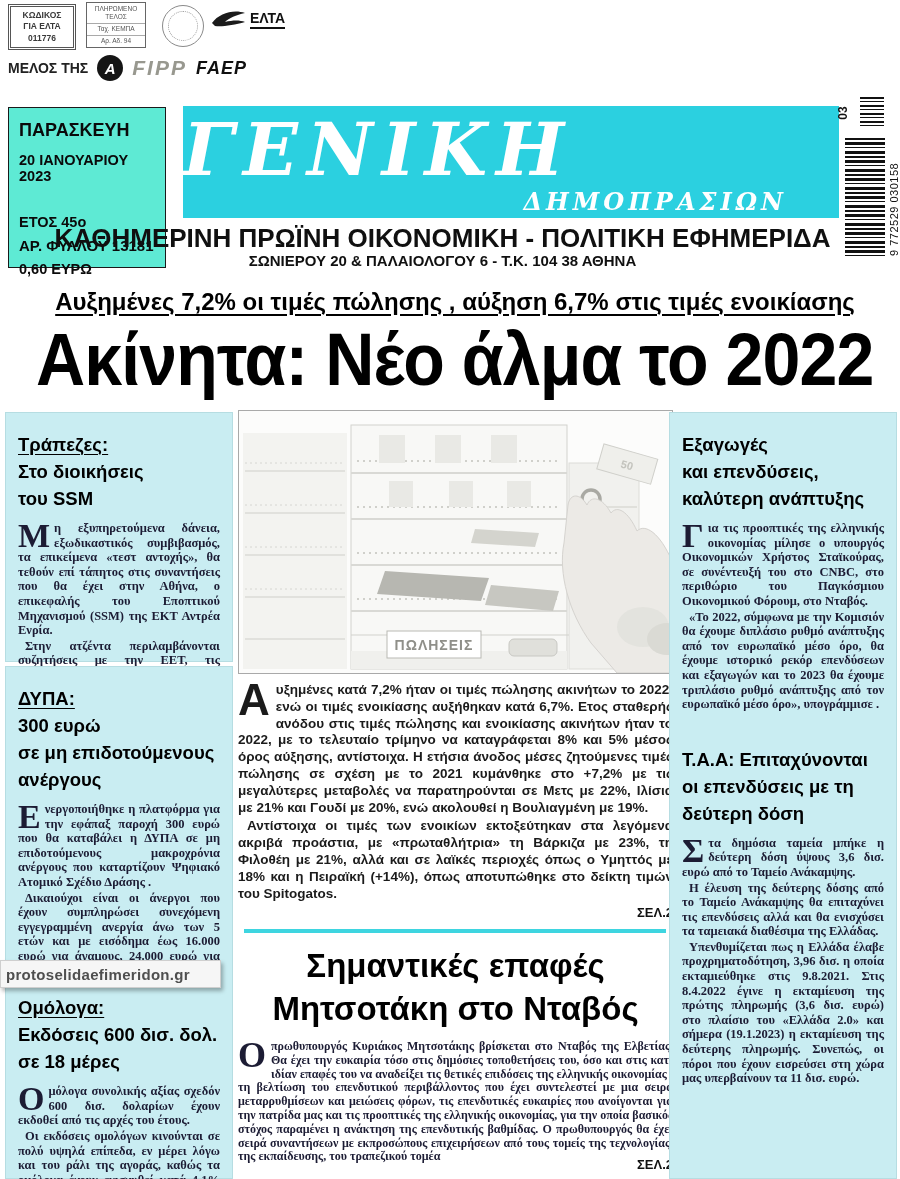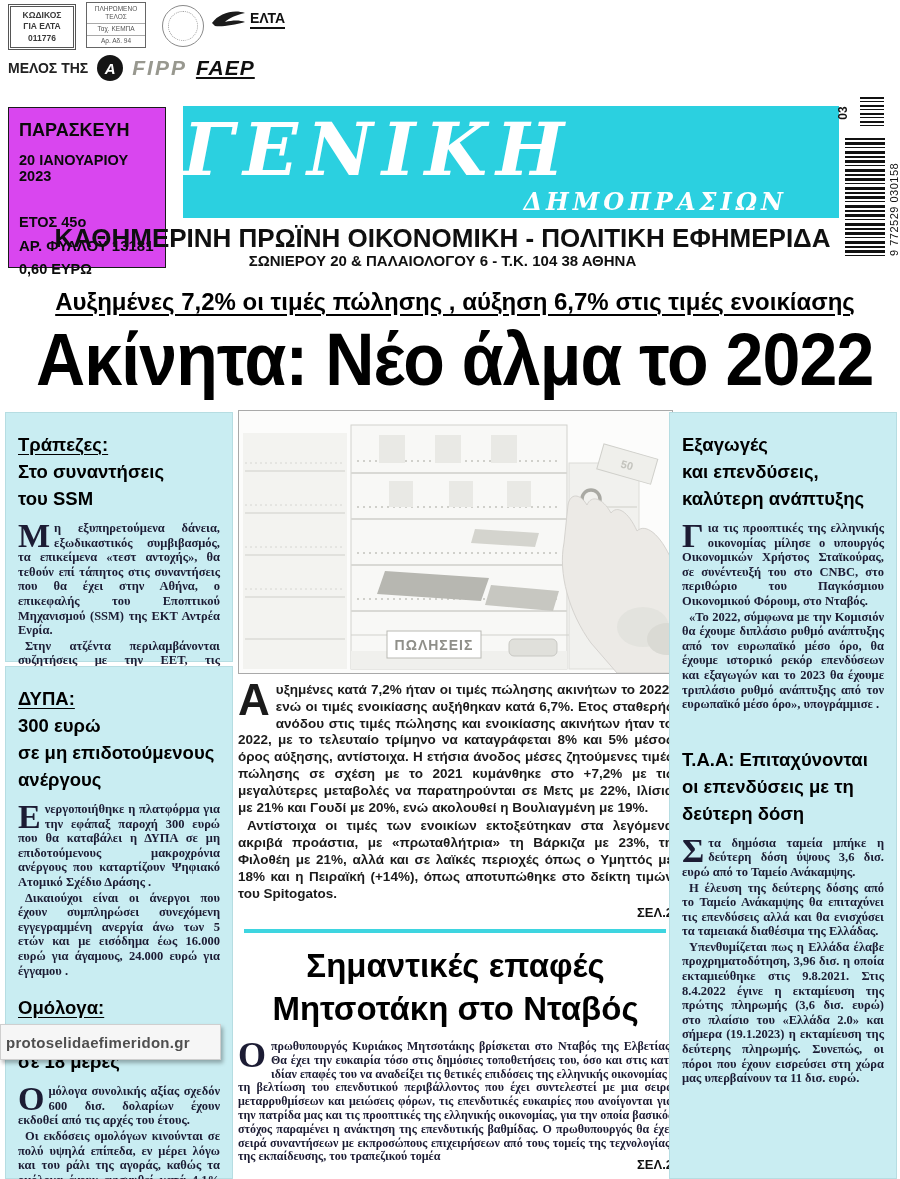--- a/index.html
+++ b/index.html
@@ -20,24 +20,24 @@
   .stamp-inner{position:absolute;inset:5px;border:1px dotted #9a9a9a;border-radius:50%;}
   .elta{left:210px;top:8px;display:flex;align-items:center;gap:4px;}
   .elta-label{font-size:14px;font-weight:bold;color:#111;border-bottom:2px solid #111;line-height:1.1;}
 
   
   .member-row{left:8px;top:54px;display:flex;align-items:center;gap:9px;height:28px;}
   .member-label{font-size:14px;font-weight:bold;color:#222;}
   .emblem{width:26px;height:26px;border-radius:50%;background:#151515;color:#fff;
     display:flex;align-items:center;justify-content:center;font-size:15px;font-weight:bold;font-style:italic;}
   .fipp{font-size:21px;font-weight:bold;font-style:italic;color:#98988f;letter-spacing:2px;}
-  .faep{font-size:21px;font-weight:bold;font-style:italic;color:#101010;letter-spacing:1px;text-decoration:underline;}
-
-  
-  .date-box{left:8px;top:107px;width:158px;height:161px;background:#d946ef;border:1.5px solid #1a1a1a;
+  .faep{font-size:18px;font-weight:bold;font-style:italic;color:#101010;letter-spacing:1px;}
+
+  
+  .date-box{left:8px;top:107px;width:158px;height:161px;background:#5eead4;border:1.5px solid #1a1a1a;
     box-sizing:border-box;padding:12px 10px;color:#0a0a0a;}
   .db-day{font-size:18px;font-weight:bold;margin-bottom:11px;}
   .db-date{font-size:14.5px;font-weight:bold;margin-bottom:30px;}
   .db-year{font-size:14.5px;font-weight:bold;margin-bottom:7px;}
   .db-issue{font-size:15px;font-weight:bold;margin-bottom:7px;}
   .db-price{font-size:14.5px;font-weight:bold;}
 
   
   .masthead{left:183px;top:106px;width:656px;height:112px;background:#2BD0E0;color:#fff;}
   .mh-title{text-align:left;font-family:"DejaVu Serif",serif;font-style:italic;font-weight:bold;
@@ -88,21 +88,21 @@
   .divider{left:244px;top:929px;width:422px;height:4px;background:#3ED5E0;}
   .davos-head{left:238px;top:944px;width:435px;text-align:center;font-size:33px;line-height:43px;
     font-weight:bold;white-space:pre-line;color:#000;}
   .davos-body{left:238px;top:1040px;width:435px;font-family:"Liberation Serif",serif;font-weight:bold;
     font-size:12px;line-height:13.8px;text-align:justify;color:#1c1c34;}
   .davos-body p{margin:0;}
   .davos-body .dc{font-size:36px;line-height:26px;margin:2px 5px 0 0;}
   .davos-ref{left:238px;top:1157px;width:435px;text-align:right;font-size:13px;font-weight:bold;color:#111;}
 
   
-  .watermark{left:0;top:1024px;width:221px;height:36px;background:#f6f6f6;border:1px solid #cfcfcf;
+  .watermark{left:0;top:960px;width:221px;height:28px;background:#f6f6f6;border:1px solid #cfcfcf;
     box-shadow:2px 3px 4px rgba(0,0,0,0.3);display:flex;align-items:center;padding-left:5px;
     font-size:15px;font-weight:bold;color:#4f4f4f;letter-spacing:0.3px;z-index:5;box-sizing:border-box;}
 </style>
 </head>
 <body>
 
 <div class="page">
 
   <div class="abs code-box pre">ΚΩΔΙΚΟΣ
 ΓΙΑ ΕΛΤΑ
@@ -148,21 +148,21 @@
   <div class="abs bc-addon-bars"></div>
   <div class="abs bc-addon-label">03</div>
   <div class="abs bc-main"></div>
   <div class="abs bc-number">9 772529 030158</div>
 
   <div class="abs kicker">Αυξημένες 7,2% οι τιμές πώλησης , αύξηση 6,7% στις τιμές ενοικίασης</div>
   <div class="abs headline">Ακίνητα: Νέο άλμα το 2022</div>
 
   <div class="abs side-box box-l1">
     <h2 class="side-title">
-      <span class="u">Τράπεζες: </span><span class="rest">Στο συναντήσεις
+      <span class="u">Τράπεζες: </span><span class="rest">Στο διοικήσεις
 του SSM</span>
     </h2>
     <div class="side-body">
       <p><span class="dc">Μ</span><span>η εξυπηρετούμενα δάνεια, εξωδικαστικός συμβιβασμός, τα επικείμενα «τεστ αντοχής», θα τεθούν επί τάπητος στις συναντήσεις που θα έχει στην Αθήνα, ο επικεφαλής του Εποπτικού Μηχανισμού (SSM) της ΕΚΤ Αντρέα Ενρία.</span></p>
       <p>Στην ατζέντα περιλαμβάνονται συζητήσεις με την ΕΕΤ, τις διοικήσεις των συστημικών τραπεζών, τον διοικητή της ΤτΕ και τον Χρ. Σταϊκούρα.</p>
     </div>
   </div>
 
   <div class="abs side-box box-l2">
     <h2 class="side-title">

